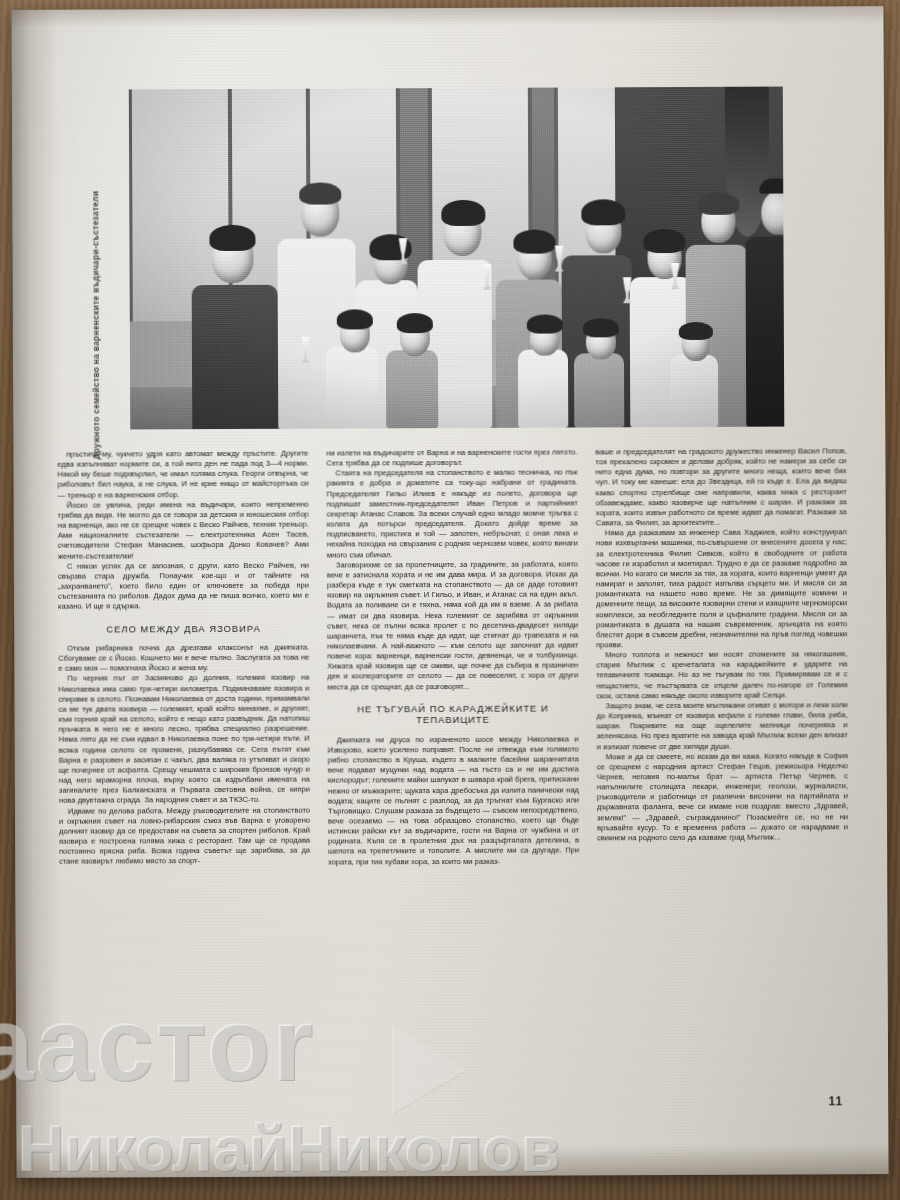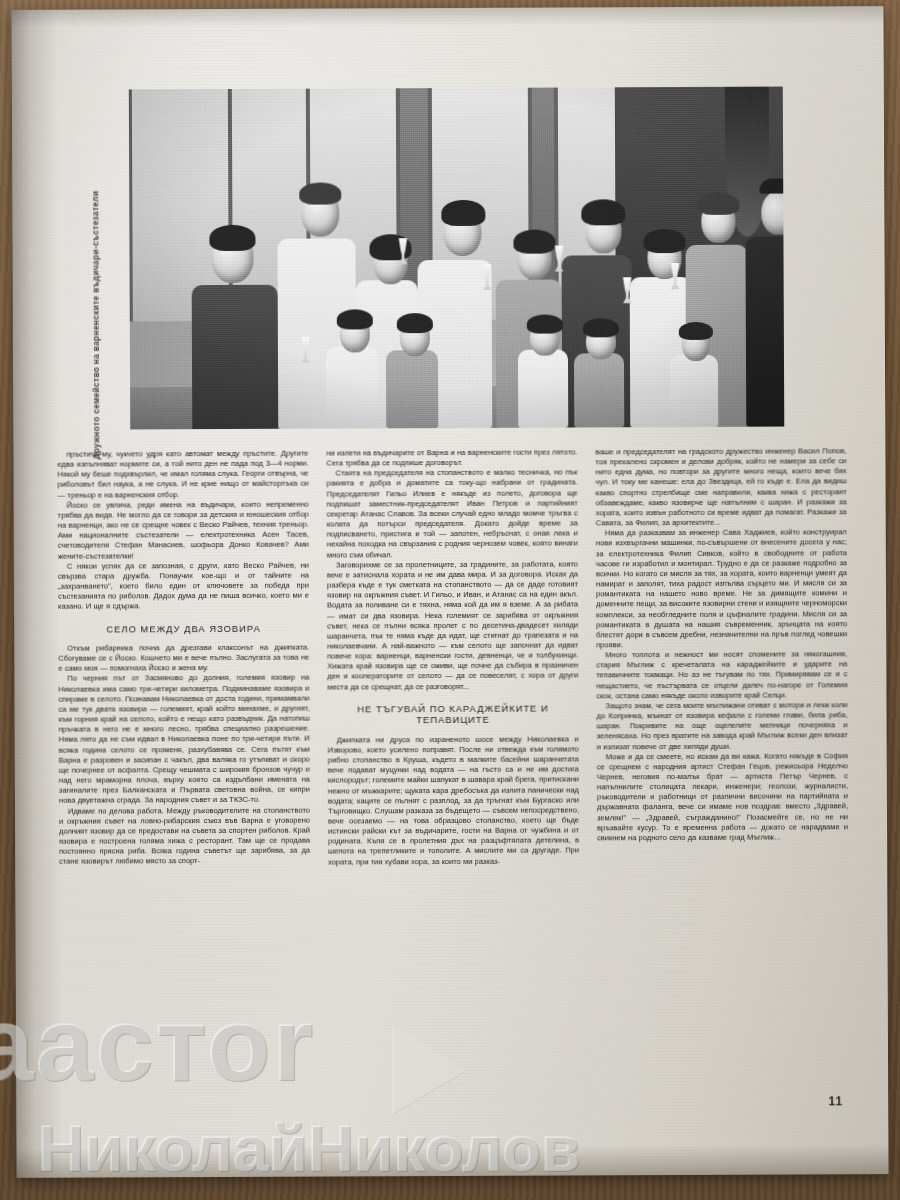--- a/index.html
+++ b/index.html
@@ -203,21 +203,20 @@
   }
   .wm-top{
     left:-24px;bottom:96px;
     font-size:104px;
     letter-spacing:2px;
   }
   .wm-bottom{
     left:18px;bottom:14px;
     font-size:64px;
     letter-spacing:0px;
-    padding-left:20px;
   }
   .wm-tri{
     position:absolute;
     left:392px;bottom:86px;
     width:0;height:0;
     border-left:74px solid rgba(255,255,255,0.26);
     border-top:44px solid transparent;
     border-bottom:44px solid transparent;
     filter:drop-shadow(1px 1px 0 rgba(120,118,110,0.35));
     pointer-events:none;

